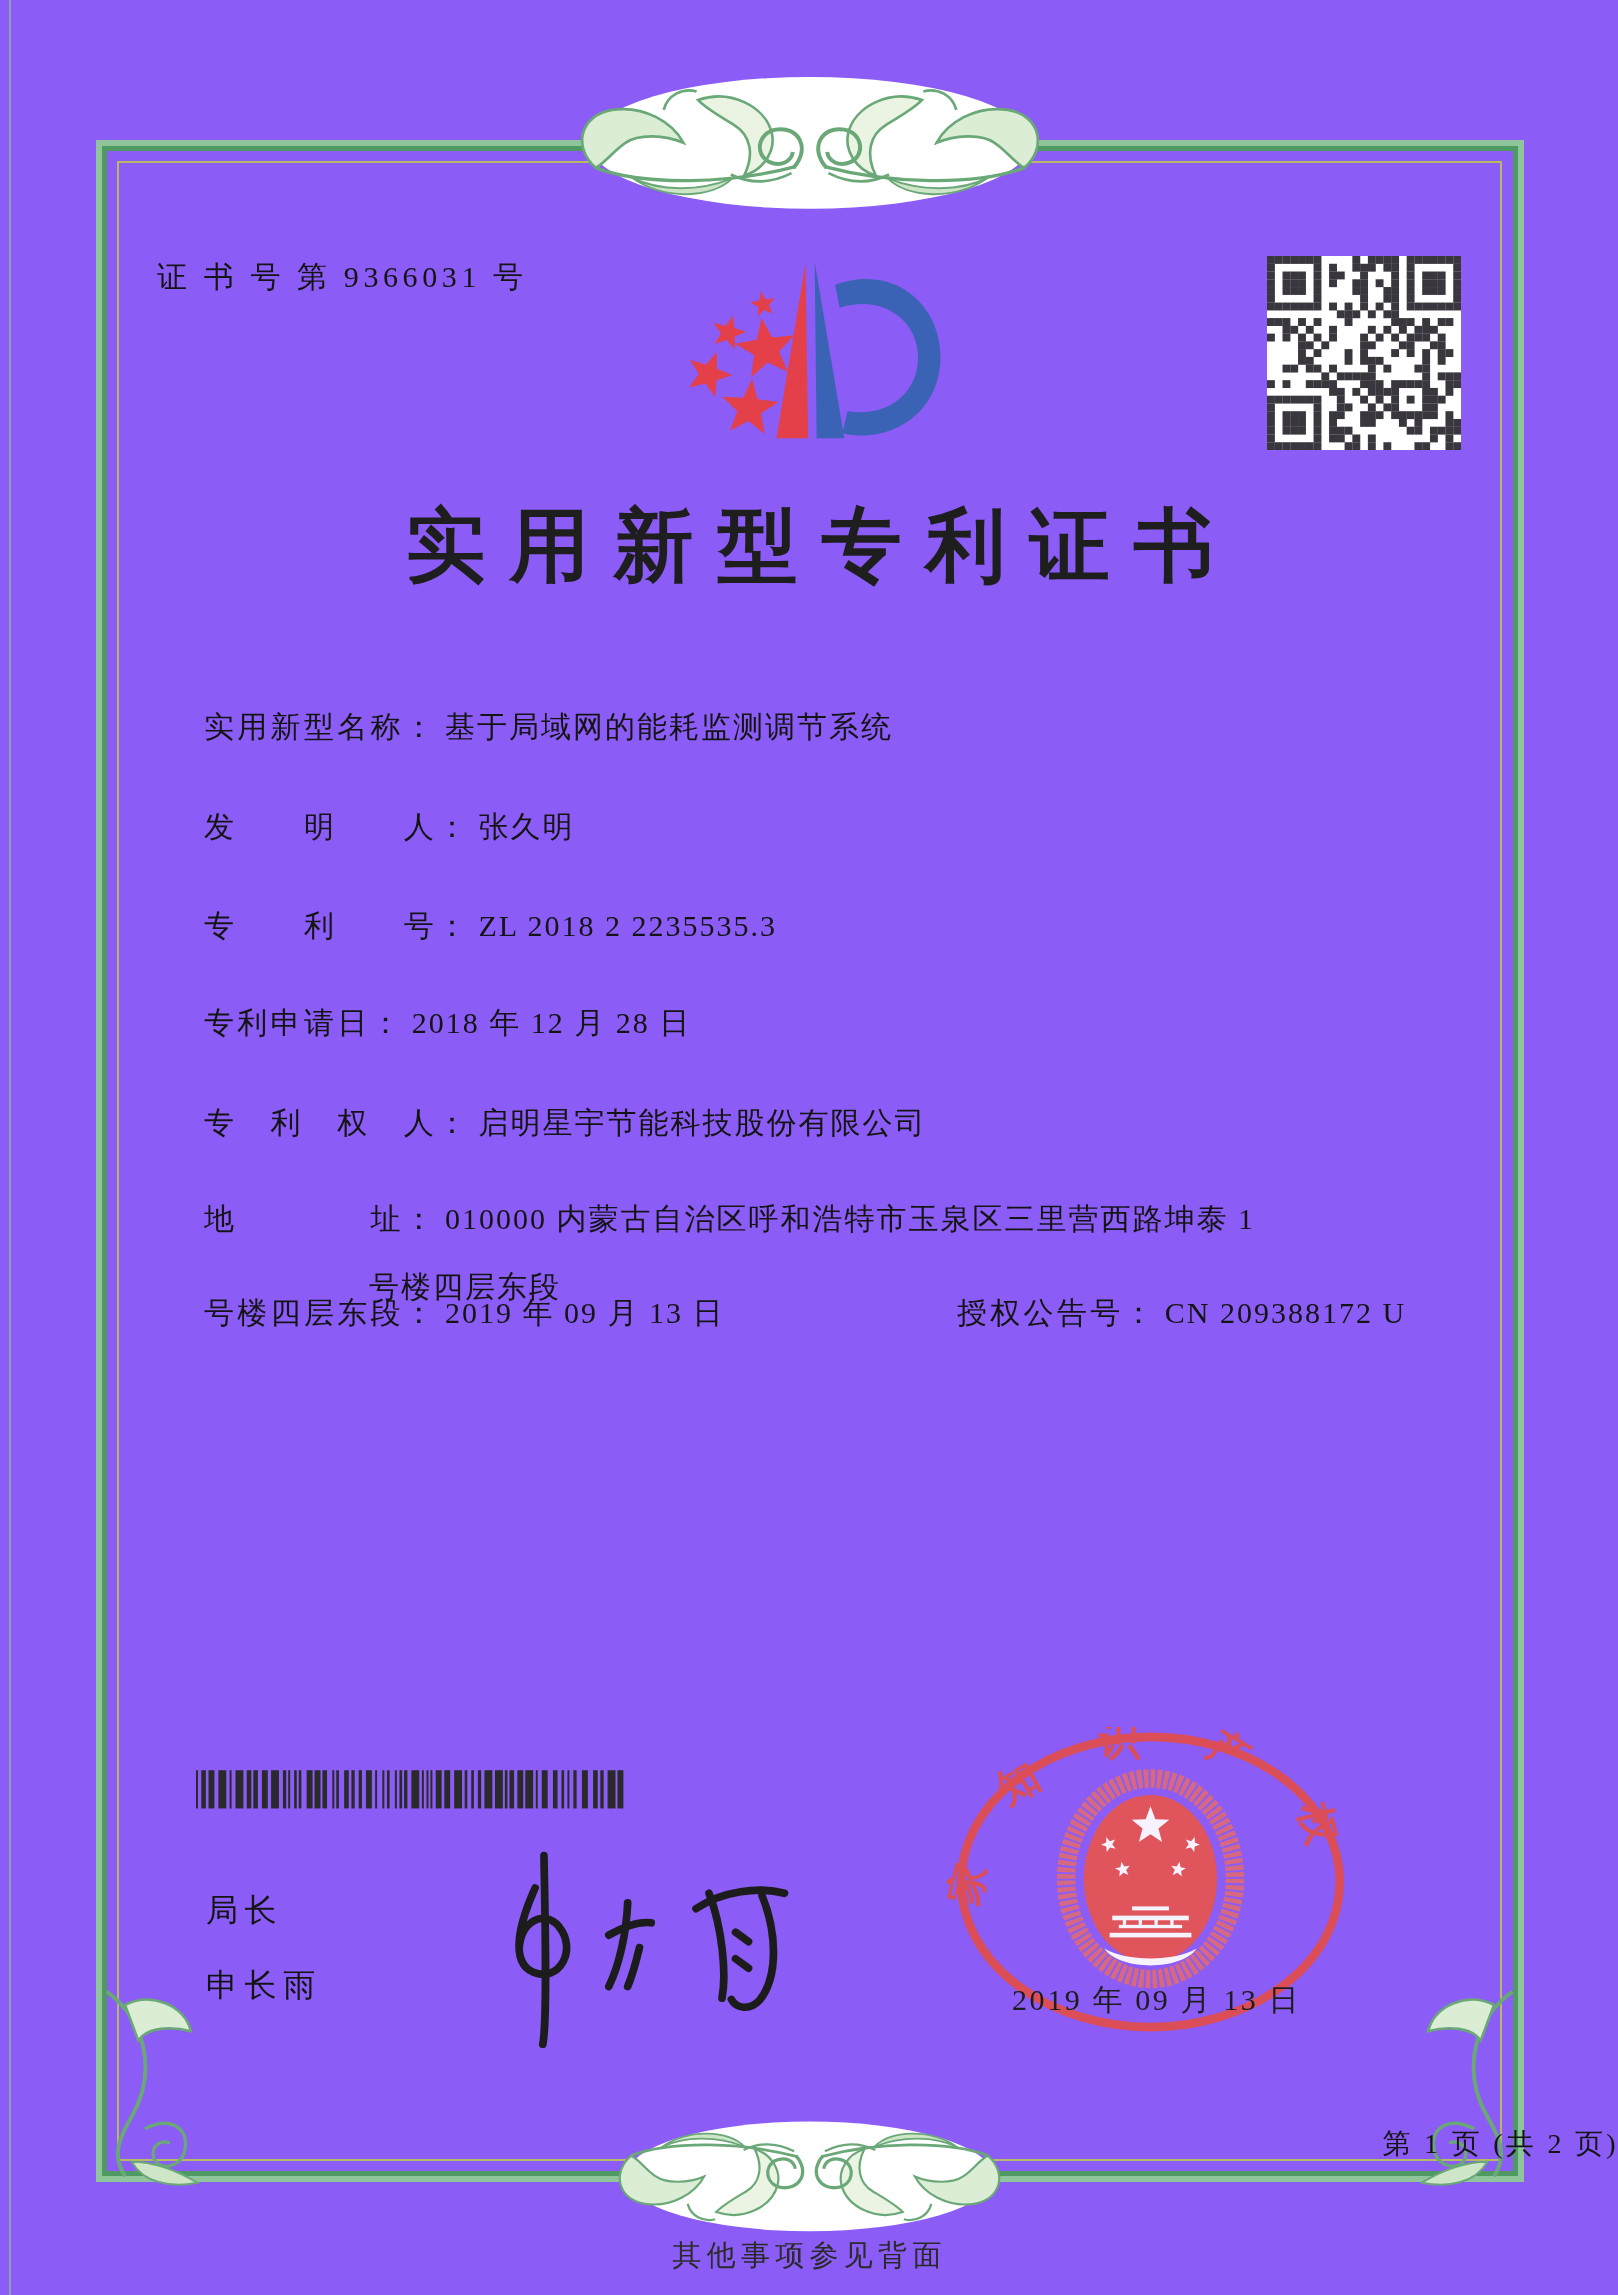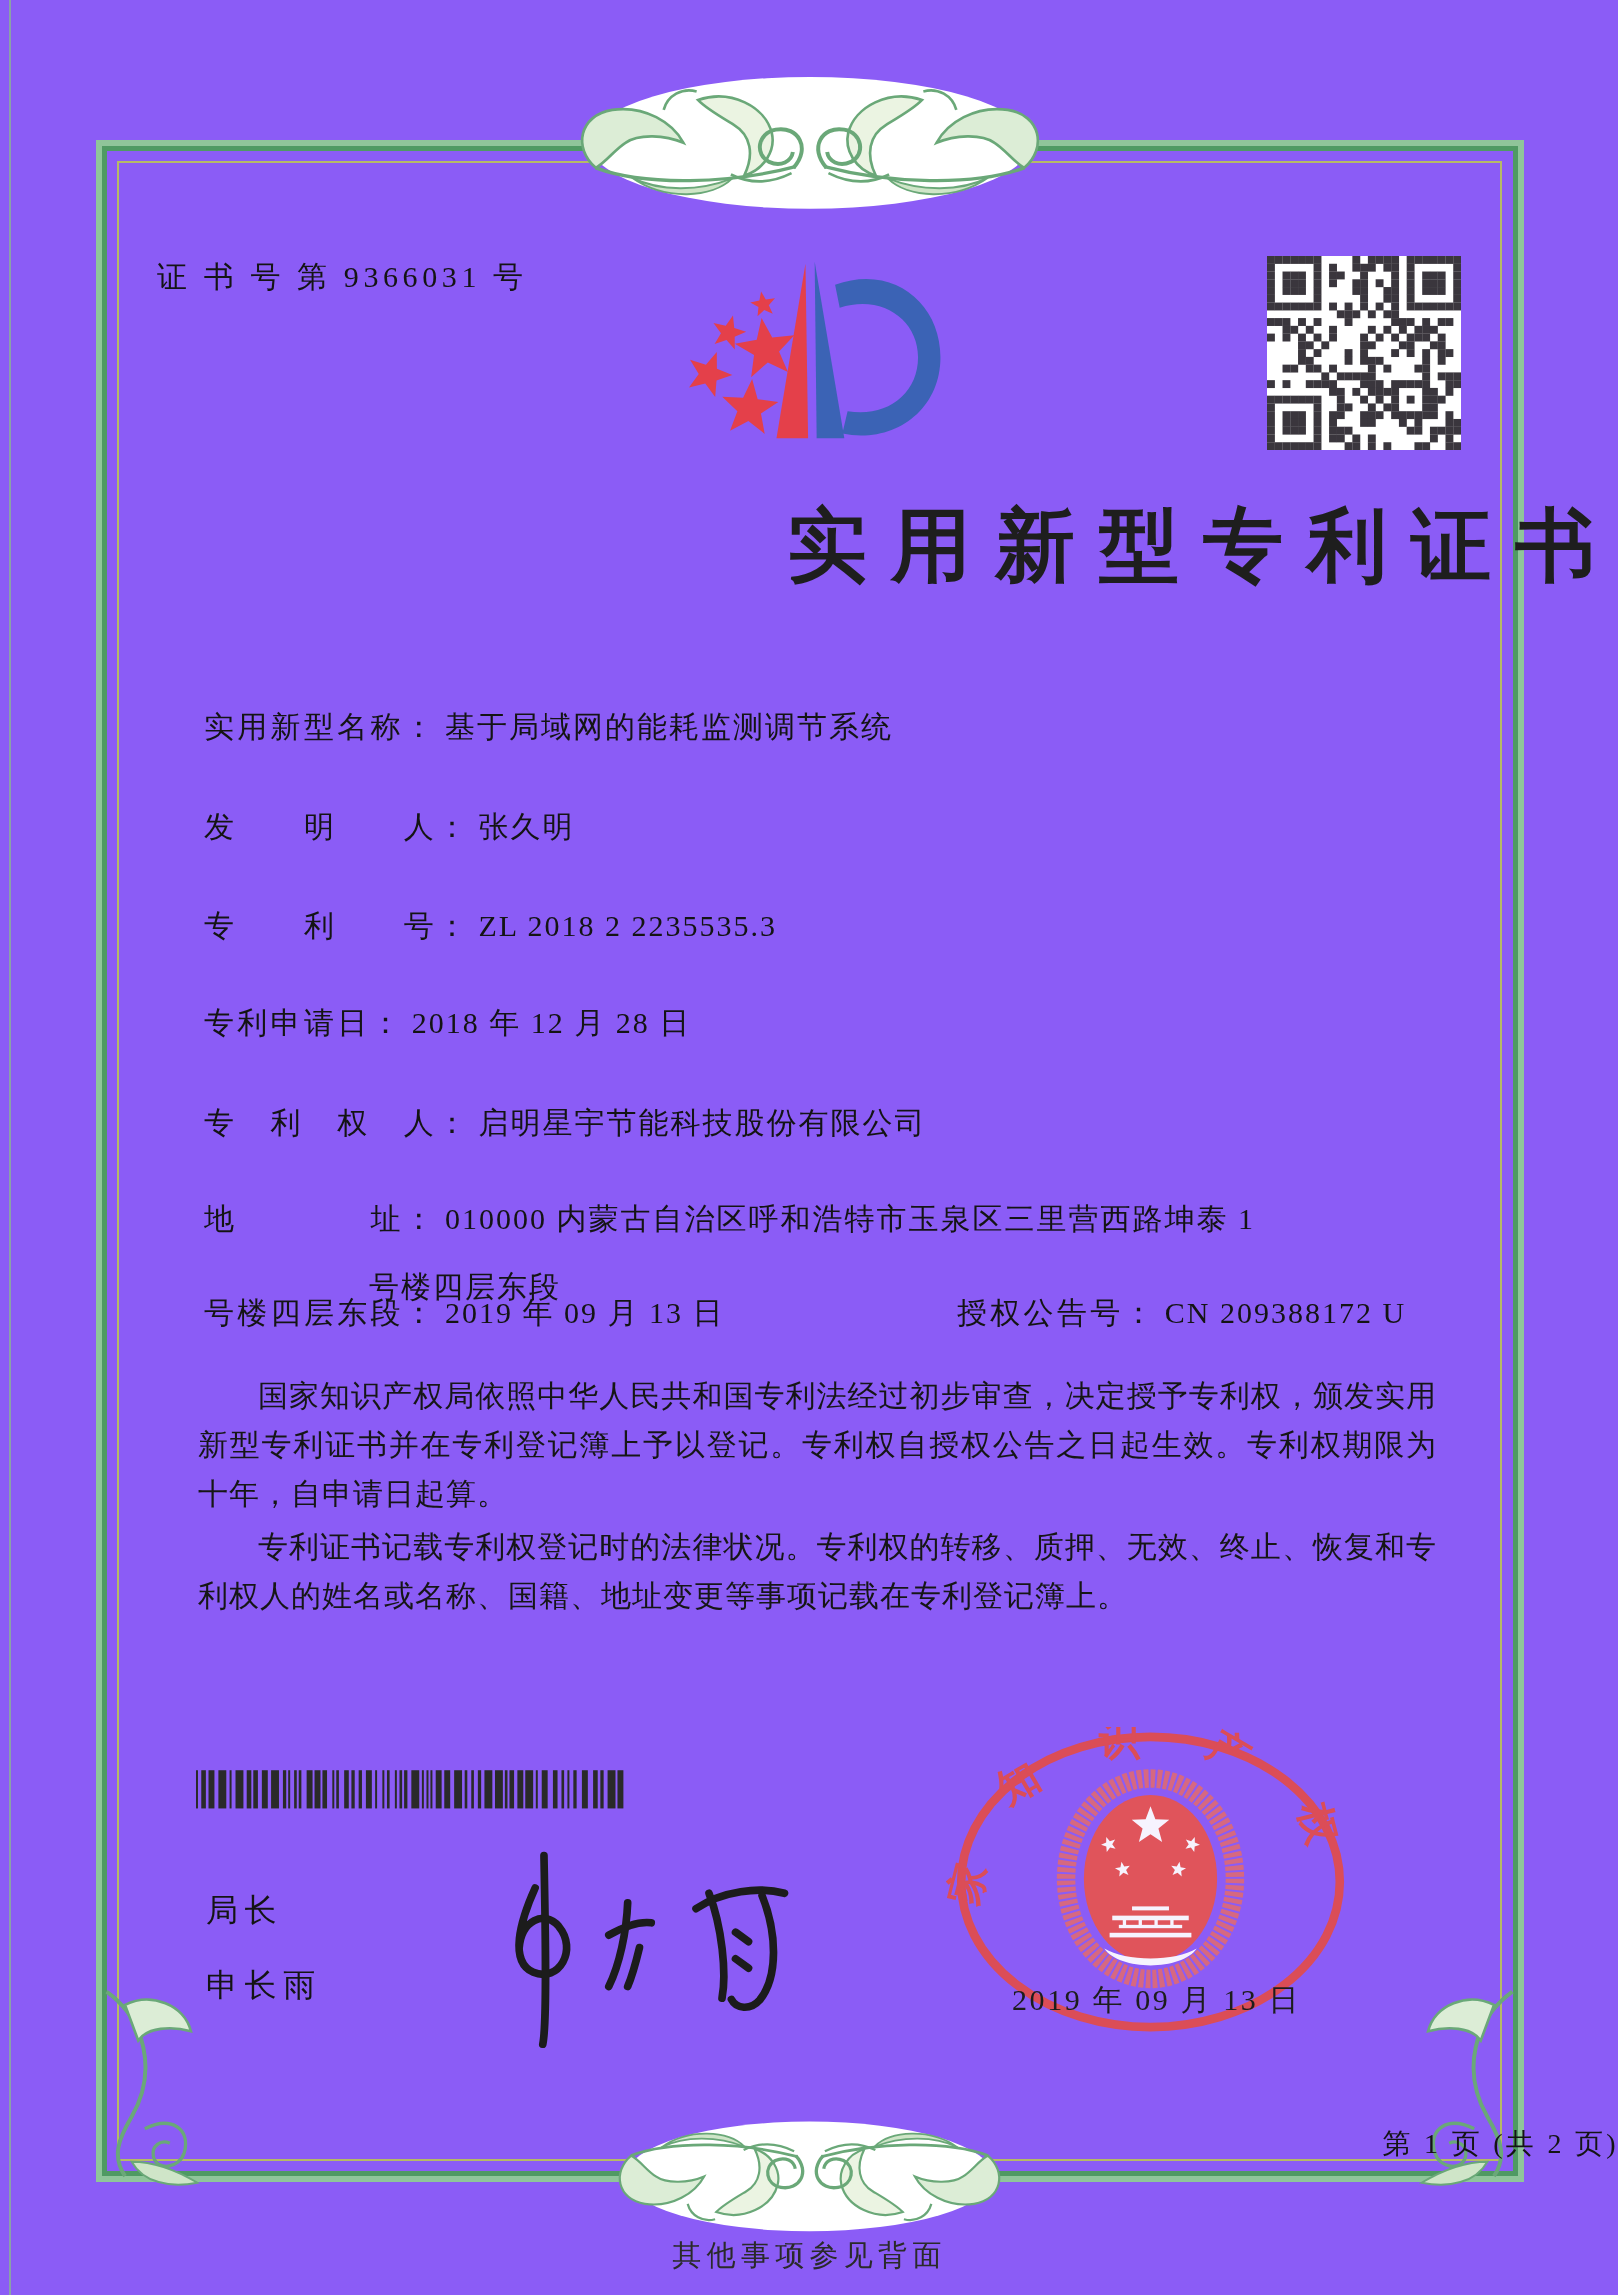--- a/index.html
+++ b/index.html
@@ -11,21 +11,21 @@
   .edge-line-left{position:absolute;left:8.6px;top:0;width:2.6px;height:100%;background:#8ab88e;opacity:.75;}
   
   .frame-band{position:absolute;left:96px;top:140px;width:1428px;height:2042px;
     border:6.6px solid #8fc59a;box-sizing:border-box;}
   .frame-band-inner{position:absolute;inset:0;border:5.3px solid #4f9a63;box-sizing:border-box;}
   .frame-gold{position:absolute;left:117px;top:161px;width:1385px;height:2000px;
     border:2px solid #b6ba66;box-sizing:border-box;}
   .ornament{position:absolute;}
   
   .cert-no{position:absolute;left:157px;top:257px;font-size:30px;letter-spacing:4.6px;white-space:nowrap;}
-  .title{position:absolute;left:0;top:493px;width:100%;text-align:right;font-size:80px;font-weight:700;
+  .title{position:absolute;left:0;top:493px;width:100%;text-align:center;font-size:80px;font-weight:700;
     letter-spacing:24px;text-indent:24px;white-space:nowrap;color:#1e1e1e;}
   .row{position:absolute;left:204px;font-size:30px;white-space:nowrap;}
   .row .lab{letter-spacing:3.3px;}
   .row .val{letter-spacing:2px;margin-left:8px;}
   .addr2{position:absolute;left:369px;font-size:30px;letter-spacing:2px;white-space:nowrap;}
   .grant-no{position:absolute;left:753px;top:0;font-size:30px;white-space:nowrap;}
   .body-text{position:absolute;left:198px;top:1371px;width:1239px;font-size:30px;line-height:49px;
     text-align:justify;letter-spacing:1px;color:#161616;}
   .body-text p{margin:0;text-indent:2em;}
   .body-text p + p{margin-top:4px;}
@@ -423,24 +423,20 @@
   </div>
   <div class="addr2" style="top:1243px;margin-top:24px;">号楼四层东段</div>
 
   <div class="row" style="top:1293px;">
     <span class="lab">号楼四层东段：</span><span class="val">2019 年 09 月 13 日</span>
     <span class="grant-no">
       <span class="lab">授权公告号：</span><span class="val">CN 209388172 U</span>
     </span>
   </div>
 
-  <div class="body-text">
-    <p>国家知识产权局依照中华人民共和国专利法经过初步审查，决定授予专利权，颁发实用新型专利证书并在专利登记簿上予以登记。专利权自授权公告之日起生效。专利权期限为十年，自申请日起算。</p>
-    <p>专利证书记载专利权登记时的法律状况。专利权的转移、质押、无效、终止、恢复和专利权人的姓名或名称、国籍、地址变更等事项记载在专利登记簿上。</p>
-  </div>
 
   <svg class="ornament" style="left:196px;top:1770px;" width="432" height="40" viewBox="0 0 656 60">
     <g id="barcode-bars" fill="#2a2a2a">
         <rect x="0" y="0" width="3" height="58"></rect>
         <rect x="8" y="0" width="7" height="58"></rect>
         <rect x="19" y="0" width="9" height="58"></rect>
         <rect x="34" y="0" width="12" height="58"></rect>
         <rect x="51" y="0" width="3" height="58"></rect>
         <rect x="60" y="0" width="12" height="58"></rect>
         <rect x="77" y="0" width="7" height="58"></rect>

